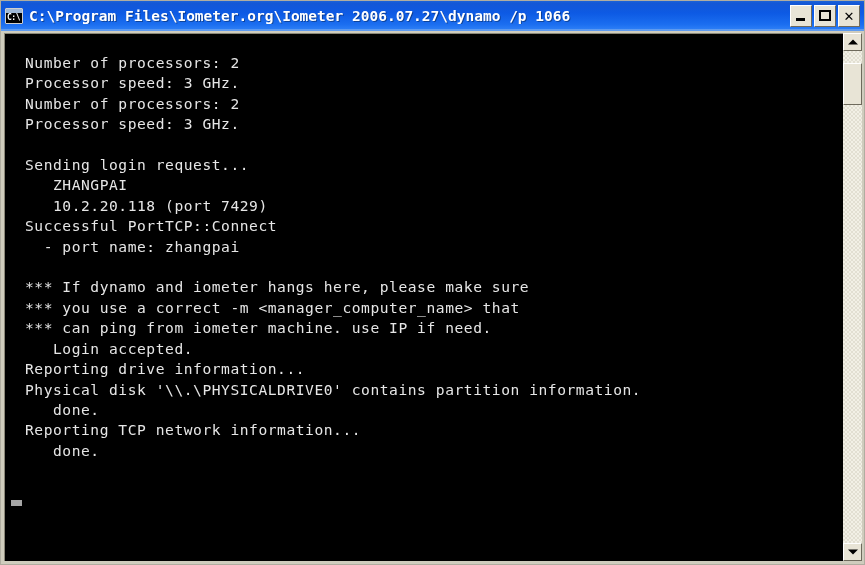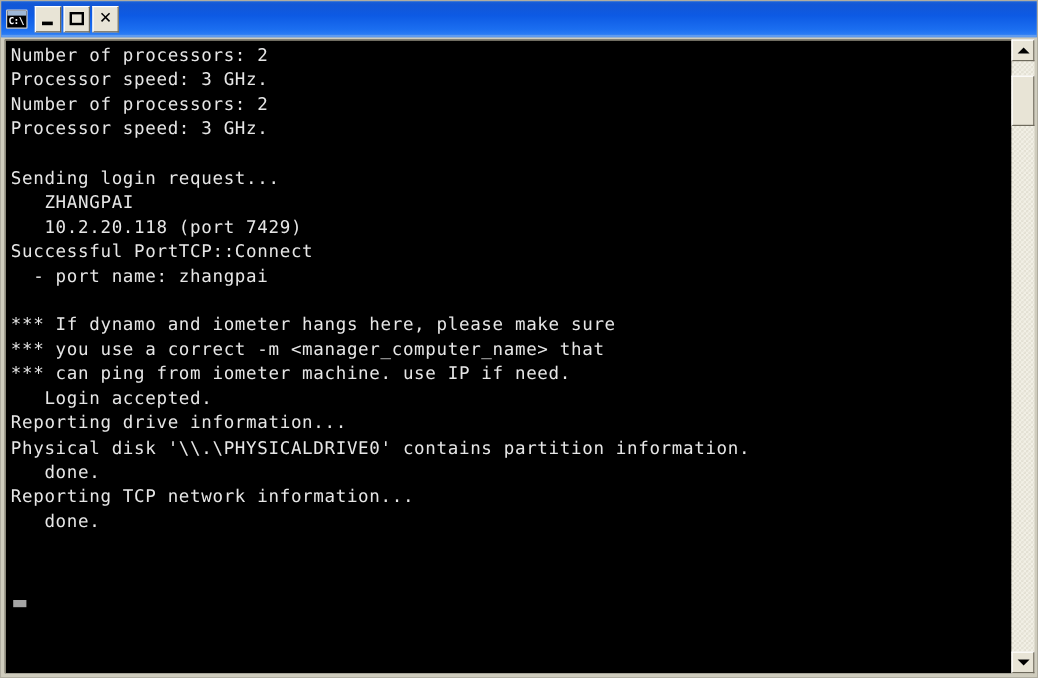--- a/index.html
+++ b/index.html
@@ -158,21 +158,21 @@
     background: #000000;
     border-top: 1px solid #8a8778;
     border-left: 1px solid #8a8778;
     box-sizing: border-box;
     overflow: hidden;
     position: relative;
     padding: 3px 0 0 4px;
   }
 
   .console pre {
-    margin: 0;
+    margin: 16px;
     padding: 0;
     color: #e6e6e6;
     font-family: "DejaVu Sans Mono", monospace;
     font-size: 14.6px;
     line-height: 20.4px;
     letter-spacing: 0.55px;
     white-space: pre;
     font-weight: 500;
   }
 
@@ -249,20 +249,21 @@
 
 <div class="window">
 
   <div class="titlebar">
 
     <div class="sysicon">
       <div class="bar"></div>
       <div class="prompt">C:\</div>
     </div>
 
+    <div class="title-text">C:\Program Files\Iometer.org\Iometer 2006.07.27\dynamo /p 1066</div>
 
     <div class="winbtns">
       <div class="winbtn">
         <span class="mindash"></span>
       </div>
       <div class="winbtn">
         <span class="maxsq"></span>
       </div>
       <div class="winbtn">
         <span class="g">✕</span>

